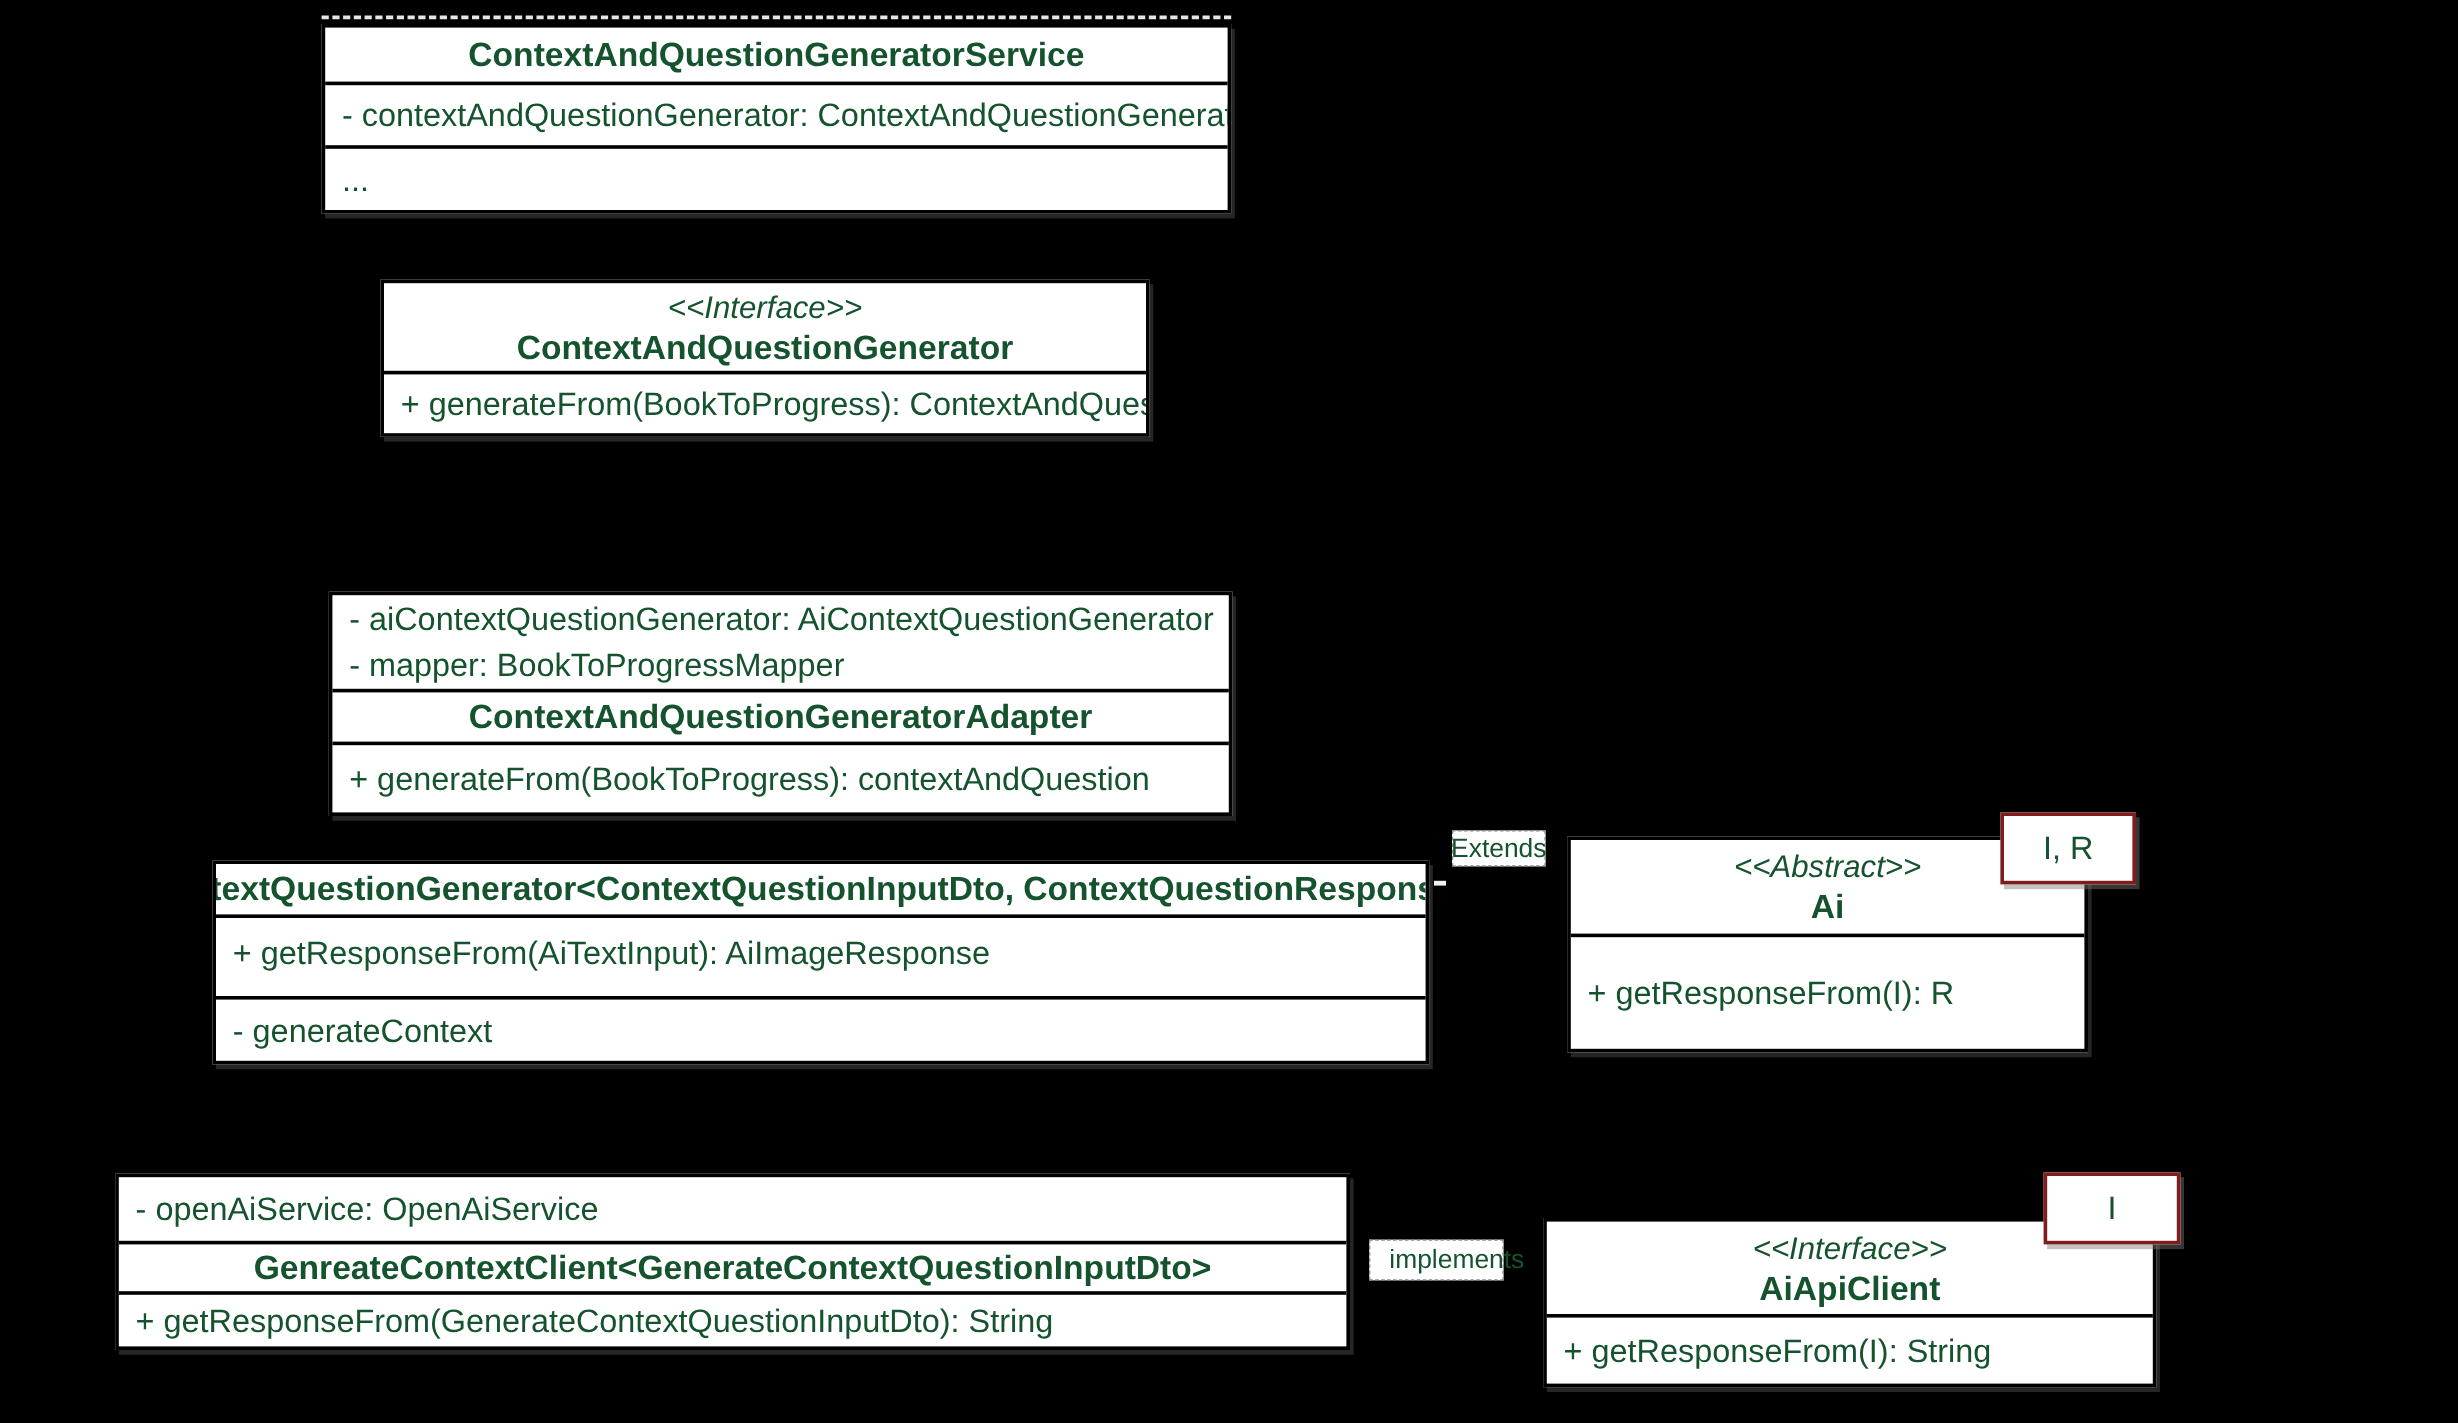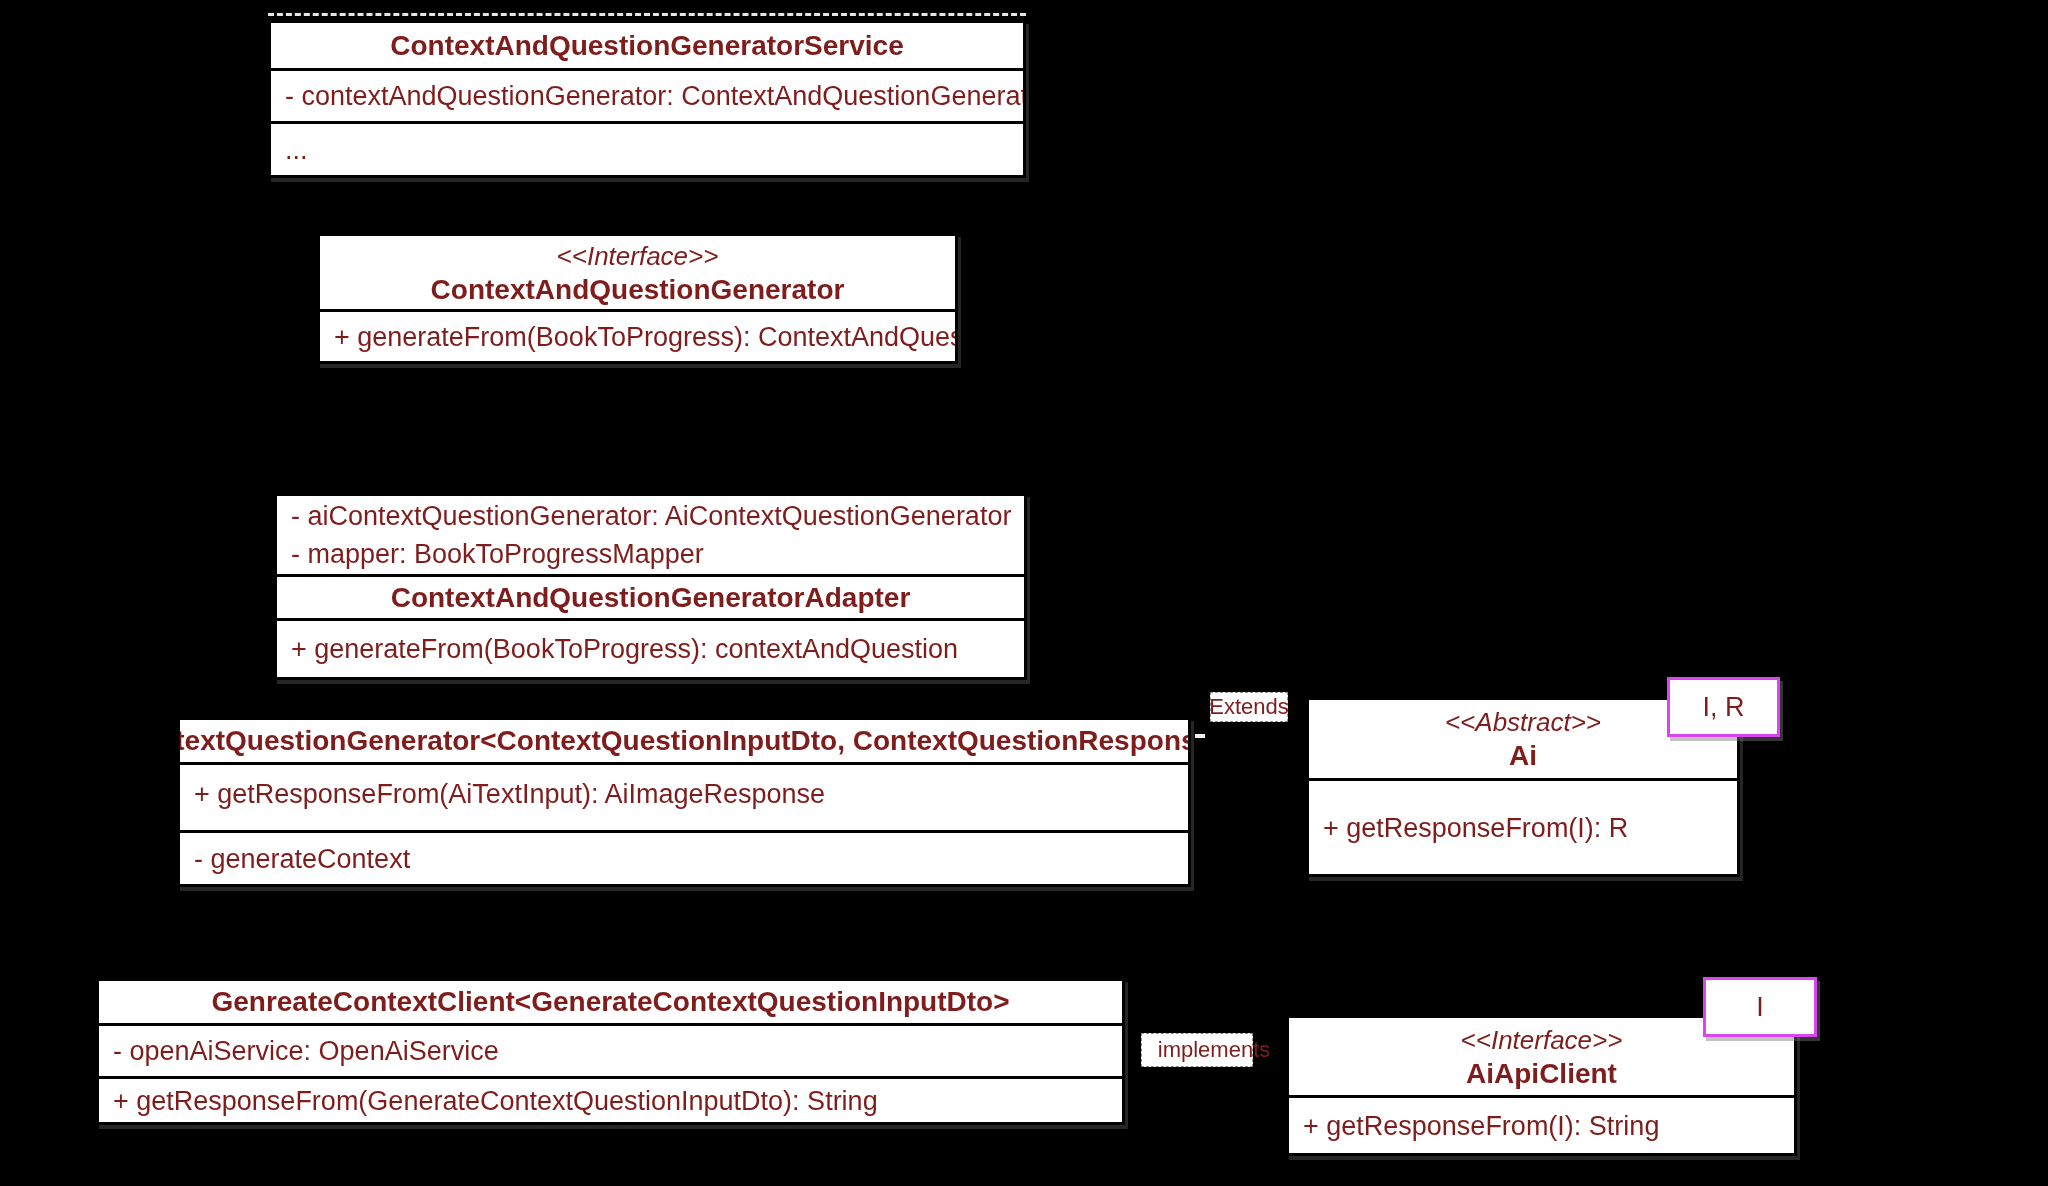--- a/index.html
+++ b/index.html
@@ -7,21 +7,21 @@
     padding: 0;
     background: #000;
   }
   #canvas {
     position: relative;
     width: 2048px;
     height: 1186px;
     background: #000000;
     overflow: hidden;
     font-family: "Liberation Sans", "DejaVu Sans", sans-serif;
-    color: #7f1d1d;
+    color: #14532d;
   }
   .uml-class {
     position: absolute;
     background: #ffffff;
     border: 3px solid #000;
     box-sizing: border-box;
     display: flex;
     flex-direction: column;
     box-shadow: 3px 4px 0 rgba(110,110,110,0.35);
     z-index: 1;
@@ -62,21 +62,21 @@
   .member {
     font-size: 27px;
     line-height: 38px;
     white-space: nowrap;
   }
   .grow { flex: 1 1 auto; }
 
   .template-box {
     position: absolute;
     background: #ffffff;
-    border: 3px solid #d946ef;
+    border: 3px solid #7f1d1d;
     box-sizing: border-box;
     display: flex;
     align-items: center;
     justify-content: center;
     font-size: 27px;
     z-index: 3;
     box-shadow: 3px 4px 0 rgba(120,120,120,0.45);
   }
   .rel-label {
     position: absolute;
@@ -165,25 +165,25 @@
       <div class="cname">Ai</div>
     </div>
     <div class="sec members grow">
       <div class="member">+ getResponseFrom(I): R</div>
     </div>
   </div>
 
   <div class="template-box" style="left:1667px; top:677px; width:113px; height:60px;">I, R</div>
 
   <div class="uml-class" style="left:96px; top:978px; width:1029px; height:147px;">
+    <div class="sec members" style="height:53px; flex:0 0 auto;">
+      <div class="member">- openAiService: OpenAiService</div>
+    </div>
     <div class="sec title-sec" style="height:42px; flex:0 0 auto;">
       <div class="cname">GenreateContextClient&lt;GenerateContextQuestionInputDto&gt;</div>
-    </div>
-    <div class="sec members" style="height:53px; flex:0 0 auto;">
-      <div class="member">- openAiService: OpenAiService</div>
     </div>
     <div class="sec members grow">
       <div class="member">+ getResponseFrom(GenerateContextQuestionInputDto): String</div>
     </div>
   </div>
 
   <div class="rel-label" style="left:1141px; top:1033px; width:112px; height:34px;padding-left:37px;">implements</div>
 
   <div class="uml-class" style="left:1286px; top:1015px; width:511px; height:141px;">
     <div class="sec title-sec" style="height:77px; flex:0 0 auto;">

